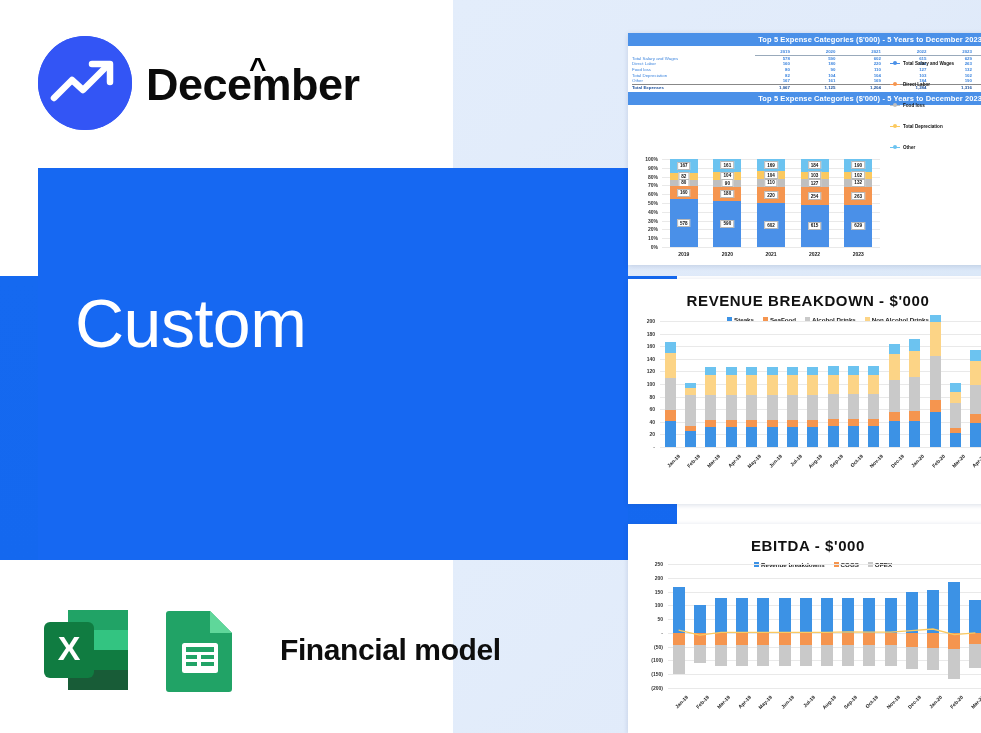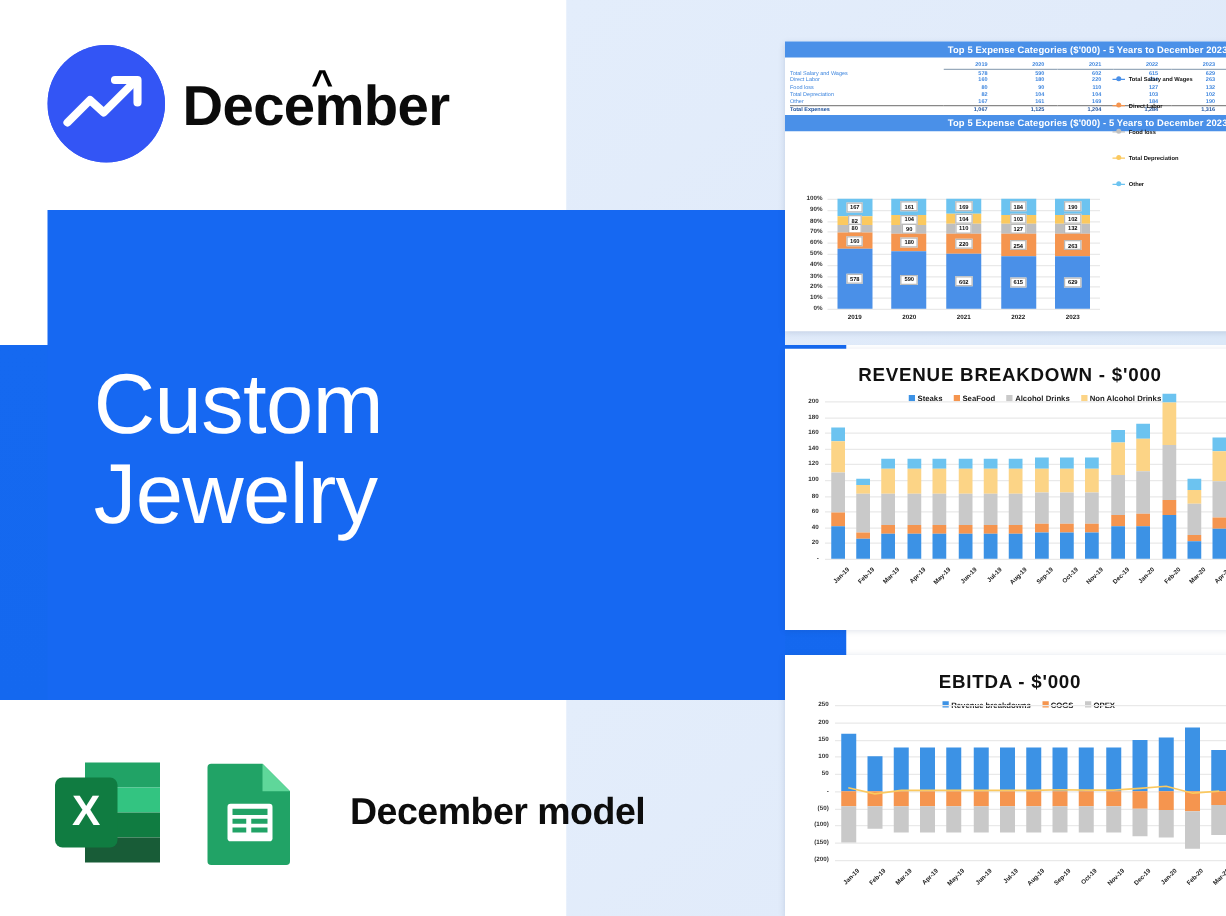--- a/index.html
+++ b/index.html
@@ -88,21 +88,20 @@
   <div class="logo-text">
     <div class="logo-line1">
       <span>December</span>
       <span class="logo-hat">^</span>
     </div>
   </div>
 </div>
 
 <div class="hero-title">
   <div>Custom</div>
-  <div>Jewelry</div>
 </div>
 
 <div class="footer">
   <div class="ic">
     <svg viewBox="0 0 94 84" width="94" height="84" aria-hidden="true">
       <rect x="28" y="2" width="60" height="20" fill="#21a366"></rect>
       <rect x="28" y="22" width="60" height="20" fill="#33c481"></rect>
       <rect x="28" y="42" width="60" height="20" fill="#107c41"></rect>
       <rect x="28" y="62" width="60" height="20" fill="#185c37"></rect>
       <rect x="28" y="2" width="60" height="80" fill="none"></rect>
@@ -115,21 +114,21 @@
       <path d="M10 3 h44 l22 22 v56 a3 3 0 0 1 -3 3 h-60 a3 3 0 0 1 -3 -3 v-75 a3 3 0 0 1 3 -3 z" fill="#21a366"></path>
       <path d="M54 3 l22 22 h-22 z" fill="#5fd79a"></path>
       <rect x="26" y="35" width="36" height="30" rx="2.5" fill="#ffffff"></rect>
       <rect x="30" y="39" width="28" height="5" fill="#21a366"></rect>
       <rect x="30" y="47" width="11" height="4" fill="#21a366"></rect>
       <rect x="45" y="47" width="13" height="4" fill="#21a366"></rect>
       <rect x="30" y="54" width="11" height="4" fill="#21a366"></rect>
       <rect x="45" y="54" width="13" height="4" fill="#21a366"></rect>
     </svg>
   </div>
-  <div class="footer-label">December model</div>
+  <div class="footer-label">Financial model</div>
 </div>
 
 <div class="card card-top">
   <div class="xl-banner">Top 5 Expense Categories ($'000) - 5 Years to December 2023</div>
   <div class="xl-table">
     <table id="t-expense">
         <tbody>
           <tr class="xl-head">
             <td style="width: 35%;"></td>
             <td class="n" style="width: 13%;">2019</td>

